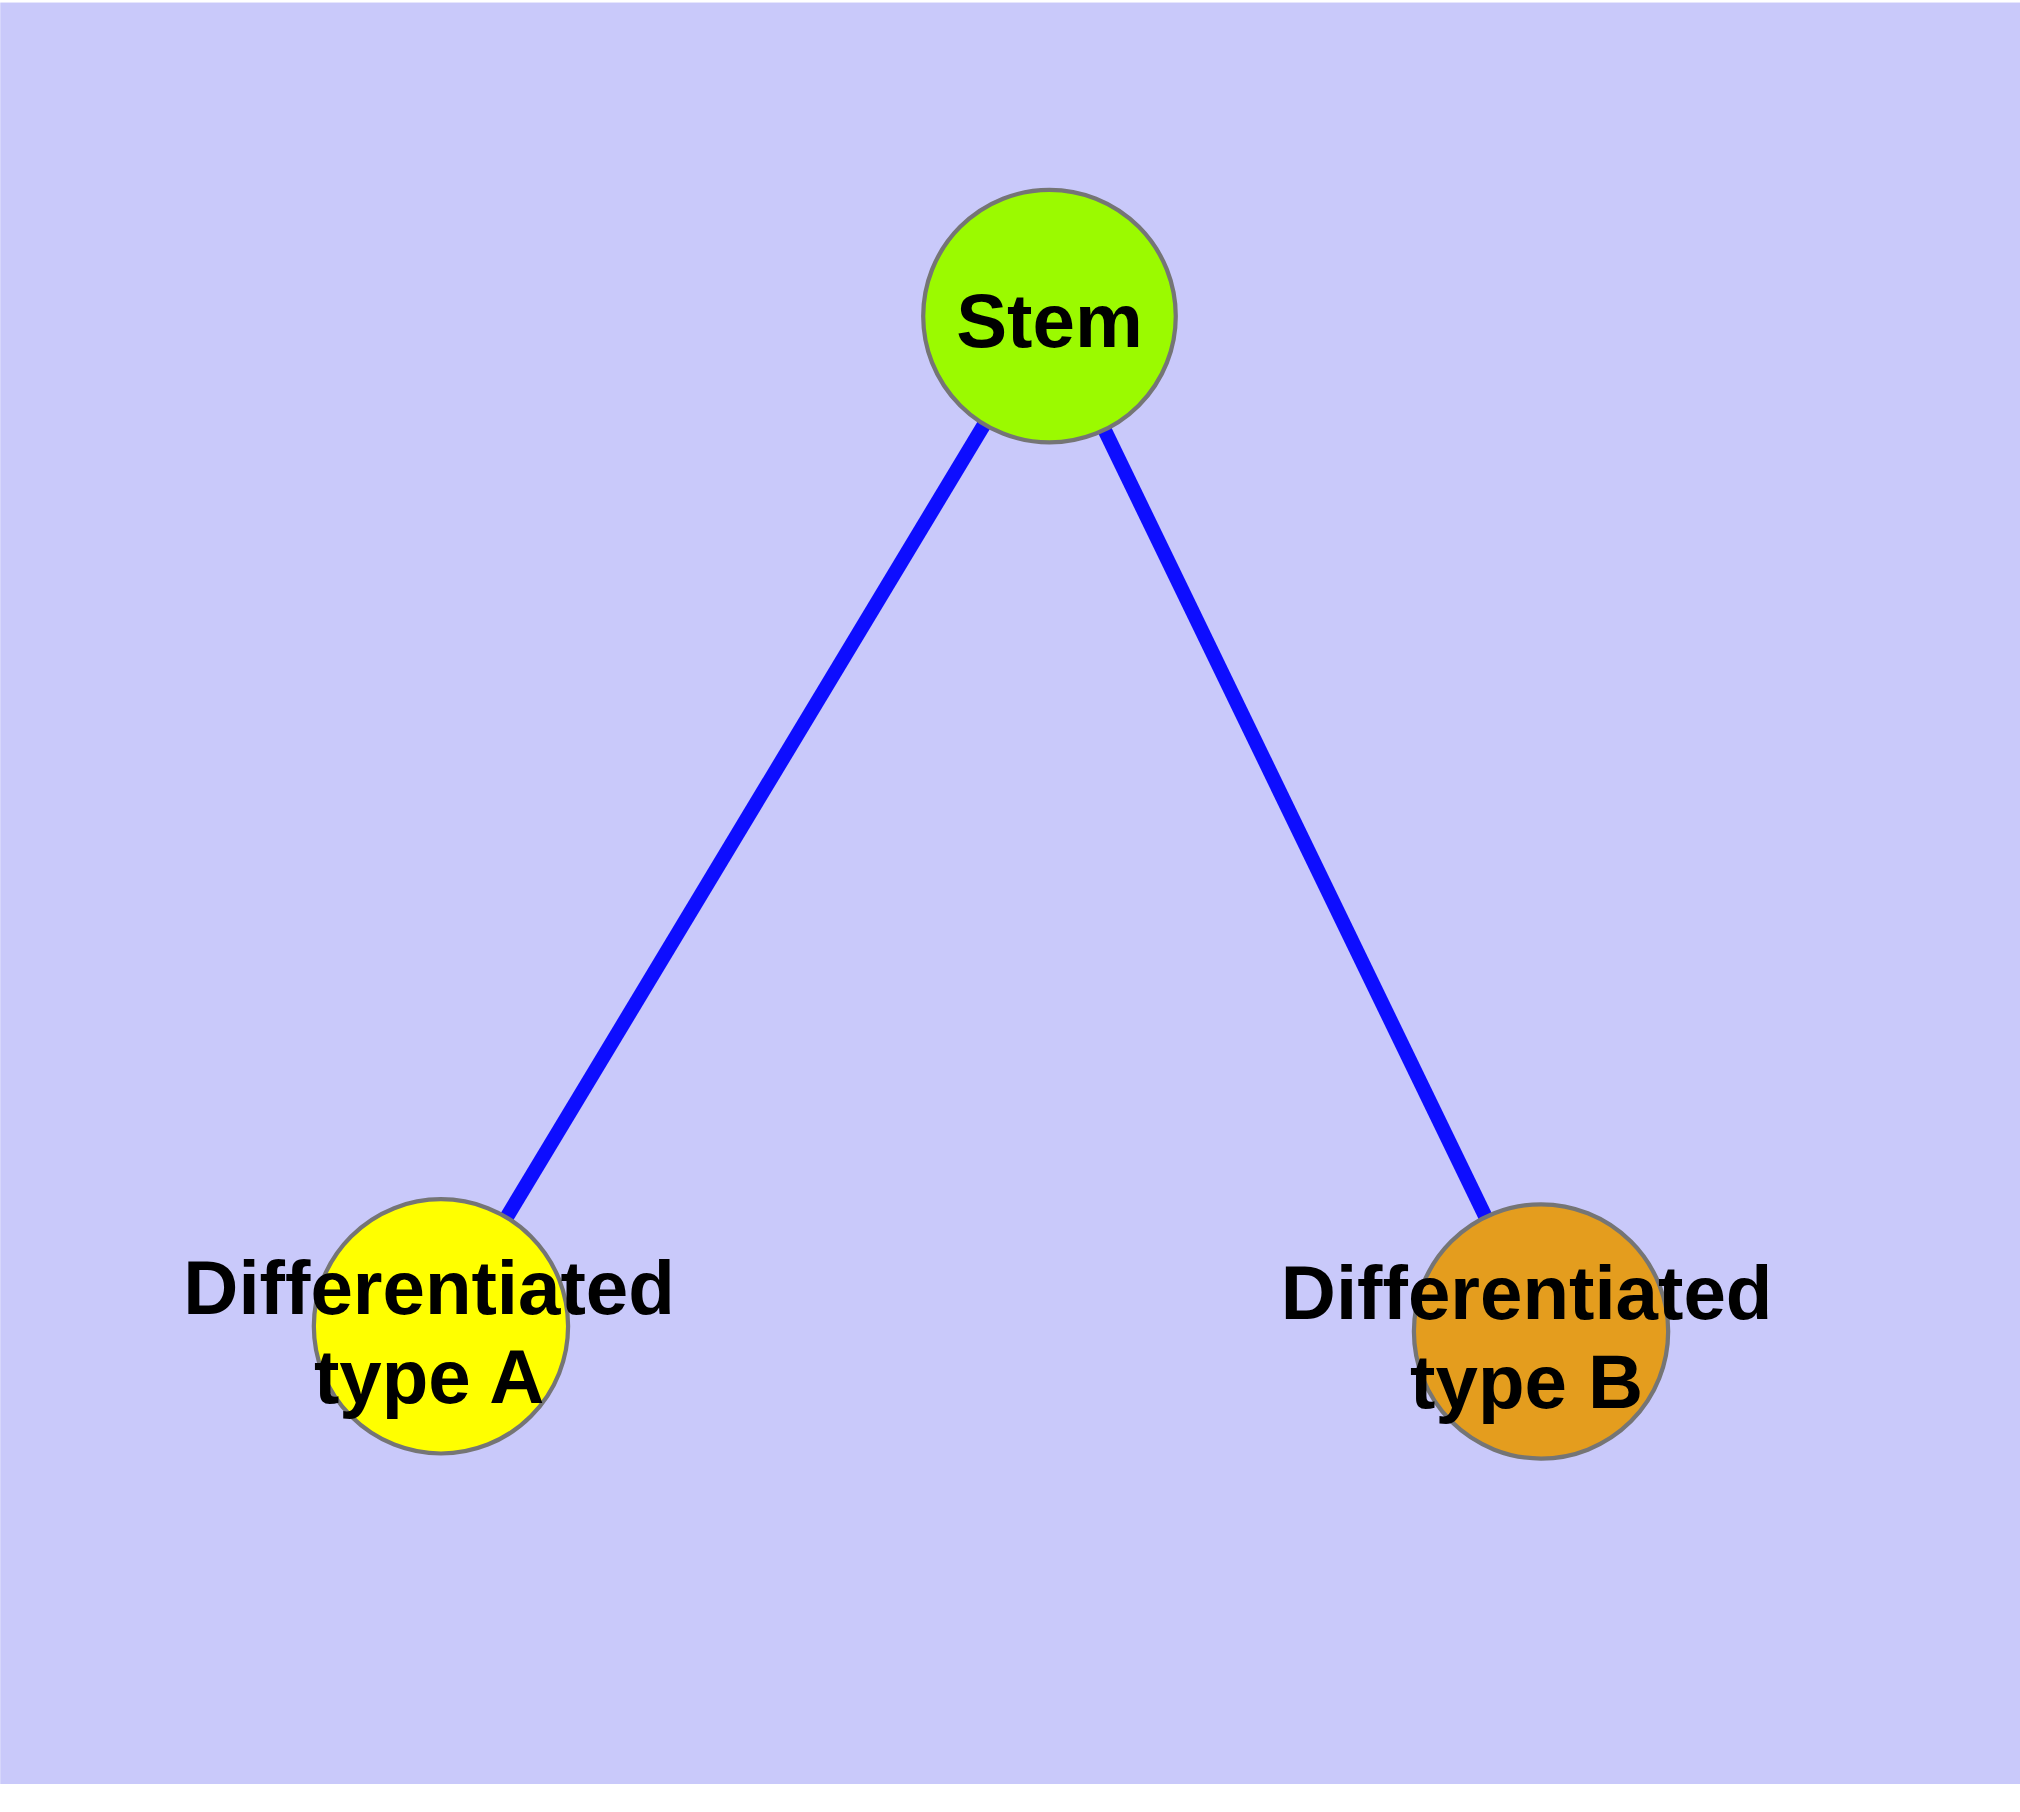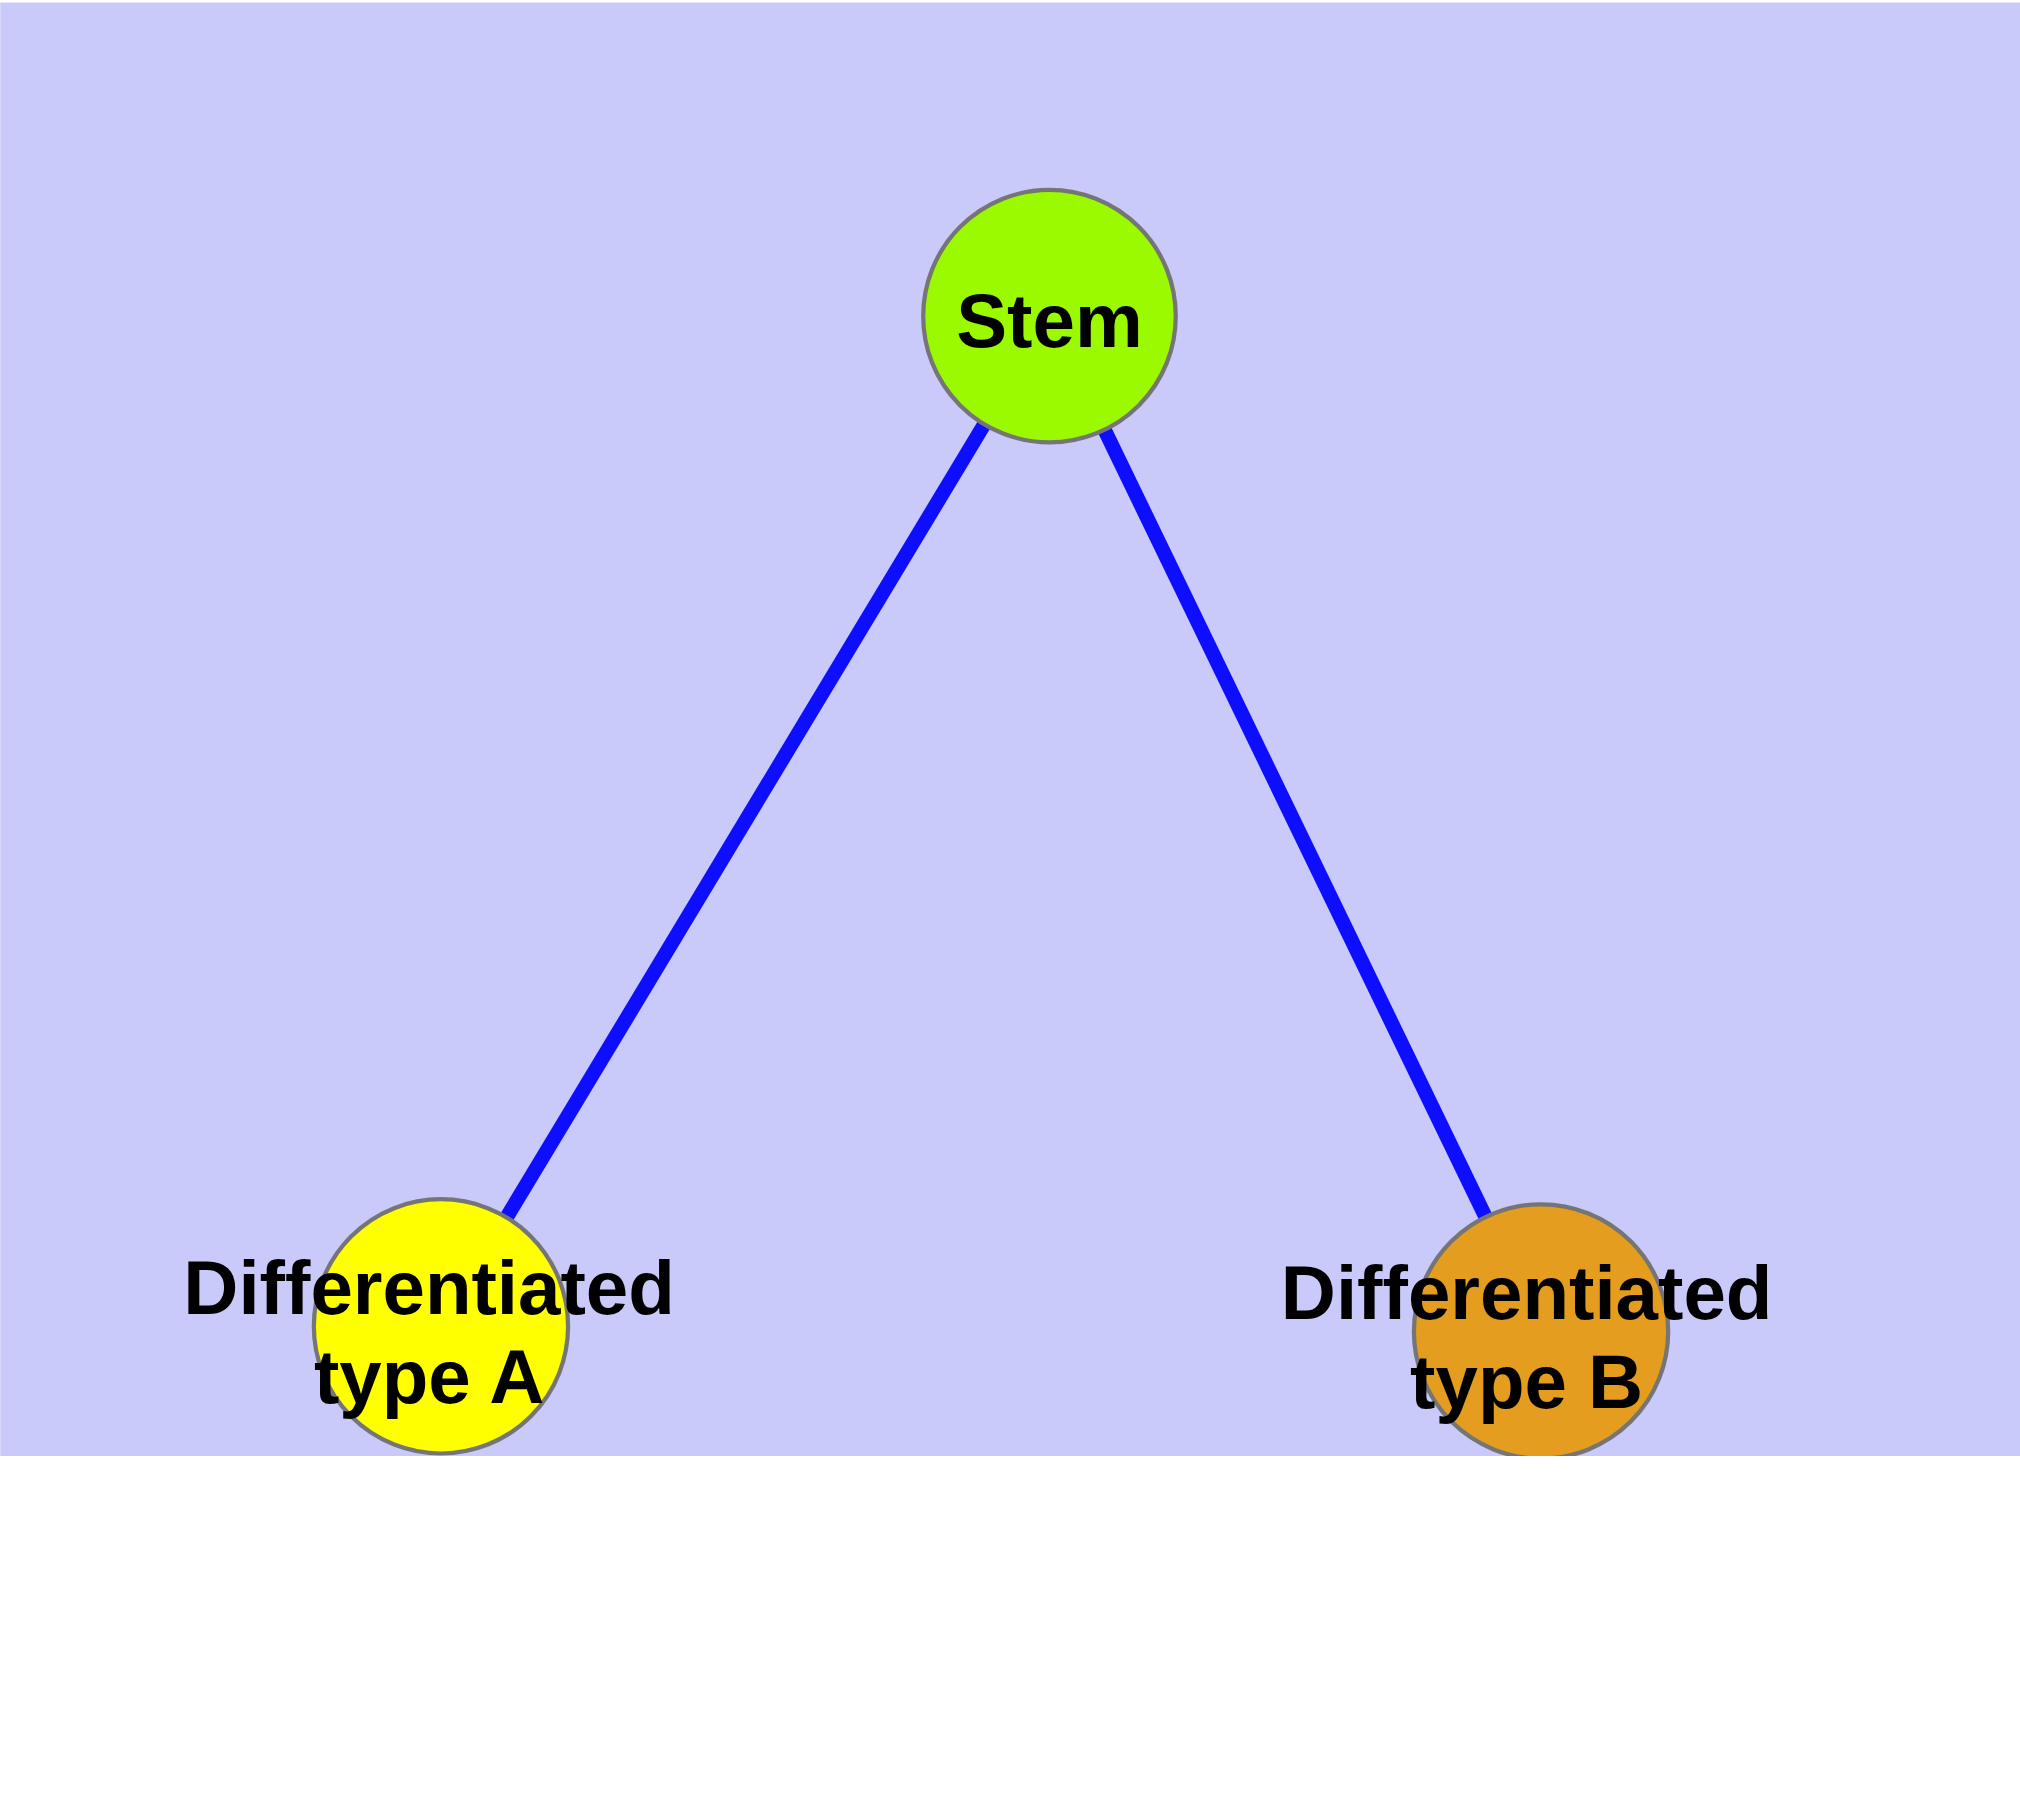--- a/index.html
+++ b/index.html
@@ -3,21 +3,21 @@
 <meta charset="utf-8">
 <style>
   html, body {
     margin: 0;
     padding: 0;
     background: #ffffff;
   }
   #stage {
     position: relative;
     width: 2021px;
-    height: 1456px;
+    height: 1784px;
     background: #ffffff;
     overflow: hidden;
     font-family: "Liberation Sans", "DejaVu Sans", sans-serif;
   }
   #graph-svg {
     position: absolute;
     left: 0;
     top: 0;
     display: block;
   }

